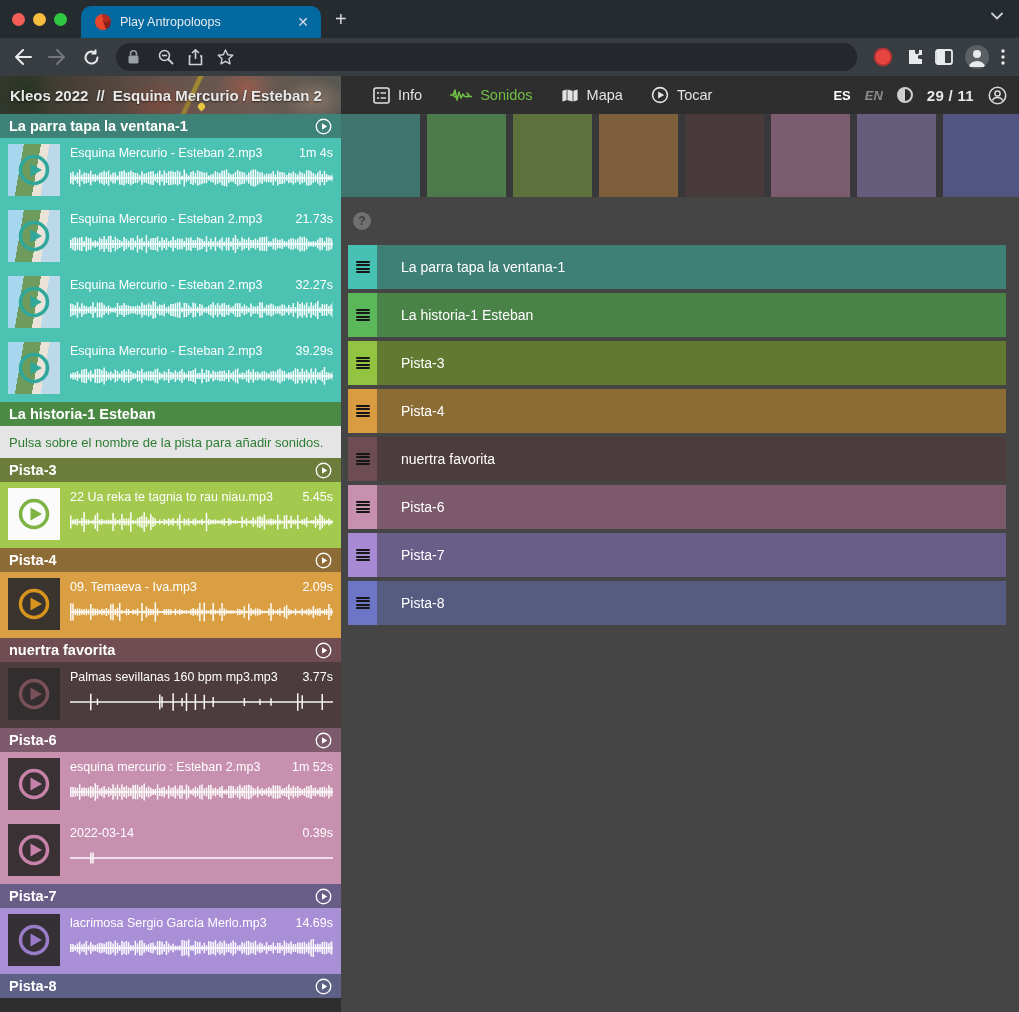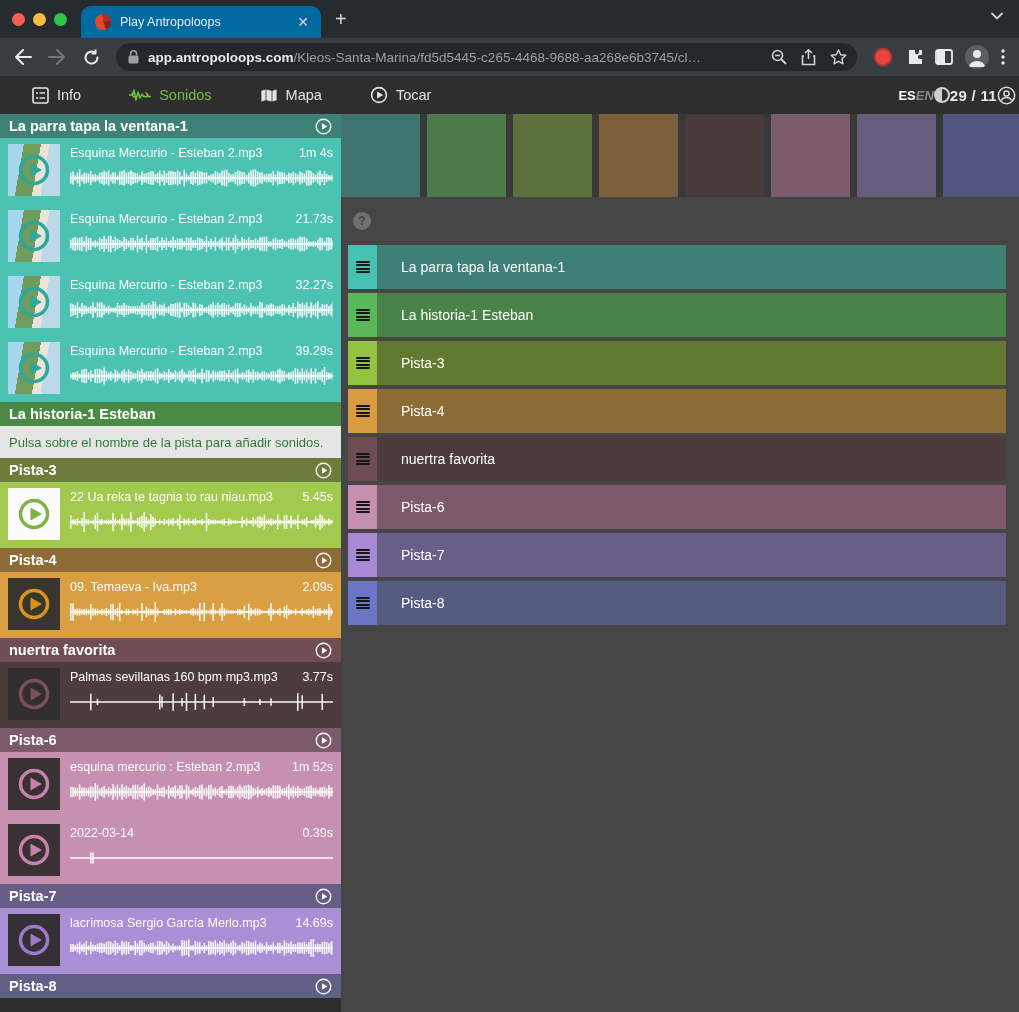--- a/index.html
+++ b/index.html
@@ -39,24 +39,24 @@
       radial-gradient(34px 44px at 8% 42%, rgba(66,88,58,.95), transparent 72%),
       radial-gradient(46px 30px at 92% 62%, rgba(176,148,128,.8), transparent 70%),
       linear-gradient(115deg, transparent 55%, rgba(228,198,62,.9) 55.6% 56.4%, transparent 57%),
       linear-gradient(75deg,#55644e 0%,#76675a 25%,#93766a 50%,#87746a 75%,#666660 100%); }
   .hero::after { content:""; position:absolute; inset:0; background:linear-gradient(90deg,rgba(0,0,0,.45),rgba(0,0,0,.15)); }
   .crumb { position:relative; z-index:2; padding-left:10px; font-size:15px; font-weight:700; white-space:nowrap;
     text-shadow:0 1px 2px rgba(0,0,0,.6); display:flex; gap:8px; align-items:center; }
   .crumb .sep { font-weight:700; }
   .pin { position:absolute; z-index:2; left:198px; bottom:4px; width:7px; height:7px; border-radius:50% 50% 50% 0;
     background:#e8c63e; transform:rotate(-45deg); }
-  .appnav { display:flex; align-items:center; gap:20px; padding-left:18px; }
+  .appnav { display:flex; align-items:center; gap:0; padding-left:18px; }
   .nav-item { display:flex; align-items:center; gap:8px; padding:0 14px; height:100%; font-size:14.5px; color:#e3e3e3; cursor:pointer; }
   .nav-item.active { color:#72c043; }
-  .appbar-right { margin-left:auto; display:flex; align-items:center; padding-right:3px; }
+  .appbar-right { margin-left:auto; display:flex; align-items:center; gap:14px; padding-right:12px; }
   .lang { font-size:13px; font-weight:700; color:#fff; }
   .lang.dim { color:#8b8b8b;font-style:italic; }
   .halfcircle { width:16px; height:16px; border-radius:50%; border:2px solid #cfcfcf;
     background:linear-gradient(90deg,#cfcfcf 50%,transparent 50%); }
   .counter { font-size:15px; font-weight:700; letter-spacing:.3px; }
 
   
   .content { display:flex; height:950px; }
   .sidebar { width:341px; flex:none; background:#2e2e2e; overflow:hidden; }
 
@@ -128,21 +128,20 @@
         <path d="M12.5 0.5 L12.5 4.5 L8.5 4.5" fill="none" stroke="#e8eaed" stroke-width="2" stroke-linejoin="round"></path>
       </svg>
   </span>
   <div class="urlbar">
     <span style="margin-right:9px;">
       <svg width="11" height="14" viewBox="0 0 11 14">
           <rect x="0.5" y="5.5" width="10" height="8" rx="1.5" fill="#9aa0a6"></rect>
           <path d="M2.5 5.5 V3.8 A3 3 0 0 1 8.5 3.8 V5.5" fill="none" stroke="#9aa0a6" stroke-width="1.6"></path>
         </svg>
     </span>
-    <span class="url-text"><span>app.antropoloops.com</span><span class="path">/Kleos-Santa-Marina/fd5d5445-c265-4468-9688-aa268e6b3745/cl…</span></span>
     <span class="pill-icons">
       <span>
         <svg width="16" height="16" viewBox="0 0 16 16">
             <circle cx="6.5" cy="6.5" r="5" stroke="#cfd2d6" stroke-width="1.6" fill="none"></circle>
             <line x1="4" y1="6.5" x2="9" y2="6.5" stroke="#cfd2d6" stroke-width="1.6"></line>
             <line x1="10.5" y1="10.5" x2="14.5" y2="14.5" stroke="#cfd2d6" stroke-width="1.8" stroke-linecap="round"></line>
           </svg>
       </span>
       <span>
         <svg width="15" height="17" viewBox="0 0 15 17">
@@ -186,20 +185,28 @@
       <svg width="4" height="16" viewBox="0 0 4 16">
           <circle cx="2" cy="2" r="1.7" fill="#e8eaed"></circle>
           <circle cx="2" cy="8" r="1.7" fill="#e8eaed"></circle>
           <circle cx="2" cy="14" r="1.7" fill="#e8eaed"></circle>
         </svg>
     </span>
   </div>
 </div>
 
 <div class="appbar">
+  <div class="hero">
+    <div class="crumb">
+      <span>Kleos 2022</span>
+      <span class="sep">//</span>
+      <span>Esquina Mercurio / Esteban 2</span>
+    </div>
+    <span class="pin"></span>
+  </div>
   <div class="appnav">
       <div class="nav-item">
         <span>
           <svg width="17" height="17" viewBox="0 0 17 17">
             <rect x="1" y="1" width="15" height="15" rx="2" fill="none" stroke="#e3e3e3" stroke-width="1.6"></rect>
             <circle cx="5" cy="6" r="1" fill="#e3e3e3"></circle>
             <line x1="7.5" y1="6" x2="13" y2="6" stroke="#e3e3e3" stroke-width="1.4"></line>
             <circle cx="5" cy="11" r="1" fill="#e3e3e3"></circle>
             <line x1="7.5" y1="11" x2="13" y2="11" stroke="#e3e3e3" stroke-width="1.4"></line>
           </svg>

